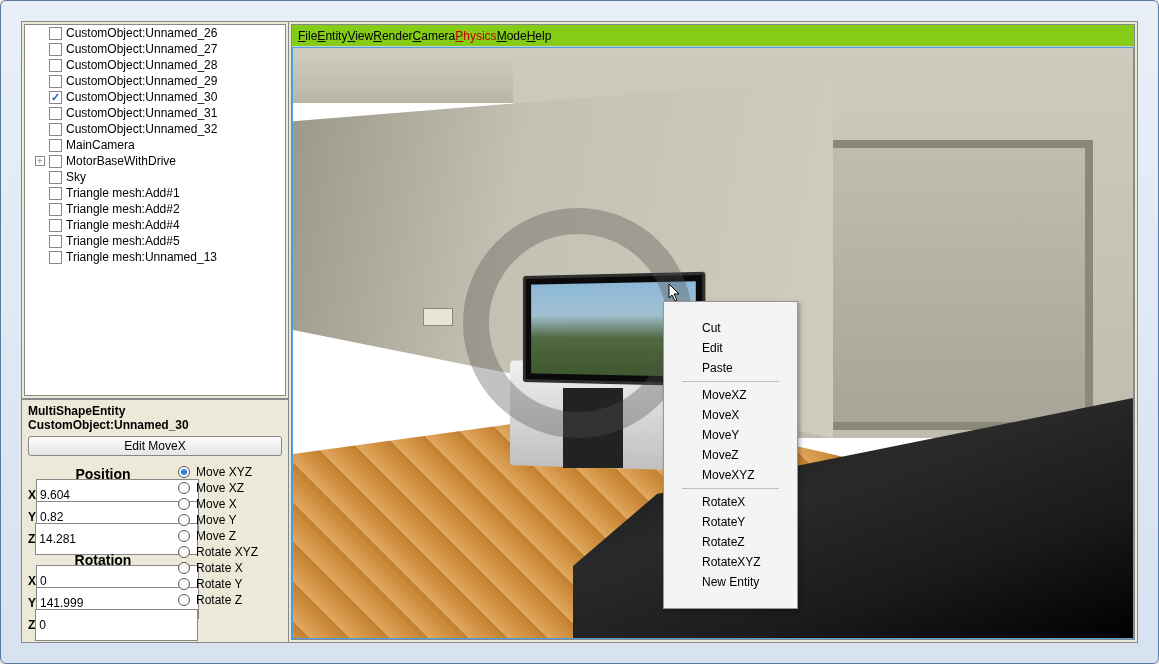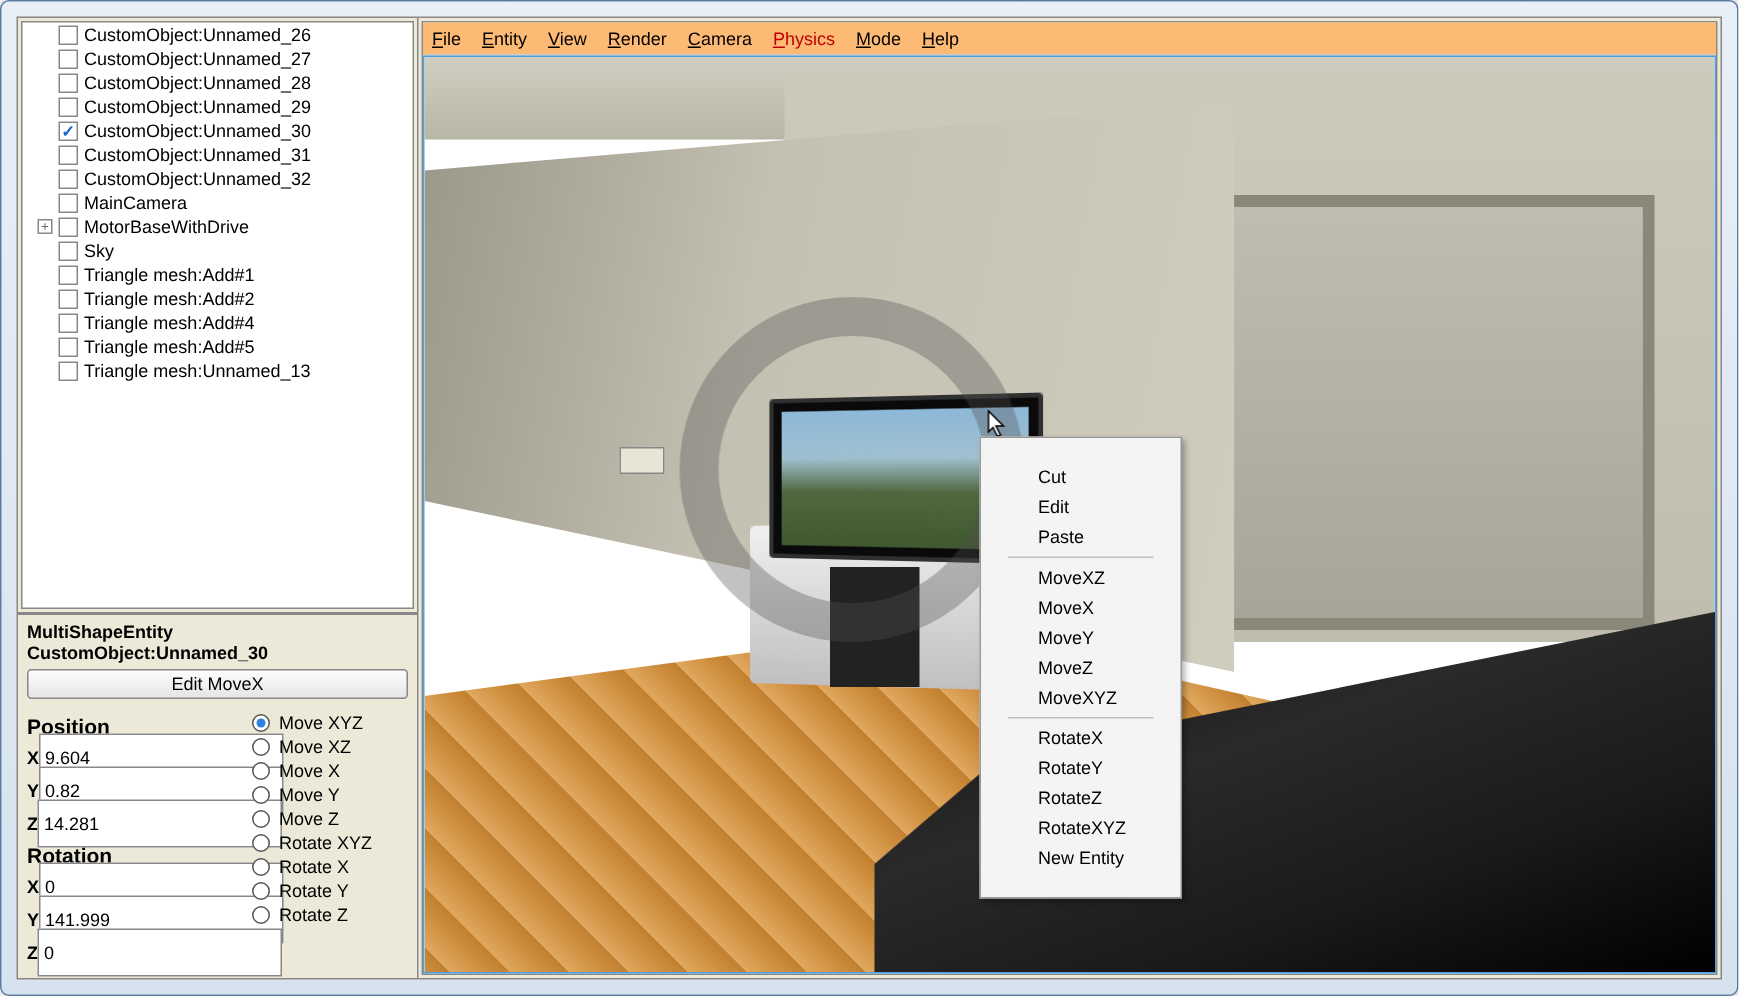--- a/index.html
+++ b/index.html
@@ -8,52 +8,52 @@
 .window-frame { width: 1159px; height: 664px; background: linear-gradient(#e8eff7, #d6e2f0); border: 1px solid #5a7aa0; border-radius: 6px; box-shadow: 0 0 8px rgba(0,0,0,0.3); display: flex; flex-direction: column; }
 
 .titlebar { height: 28px; display: flex; align-items: center; padding: 0 6px; background: linear-gradient(#f5f9fd, #d9e5f2); border-radius: 6px 6px 0 0; }
 .titlebar .app-icon { width: 16px; height: 16px; background: radial-gradient(circle at 30% 30%, #b0d080, #608040); border-radius: 50%; margin-right: 6px; }
 .titlebar .title { color: #000; flex: 1; }
 .win-controls { display: flex; gap: 2px; }
 .win-btn { width: 34px; height: 18px; border: 1px solid #5a7aa0; border-radius: 3px; display: flex; align-items: center; justify-content: center; background: linear-gradient(#f0f5fb, #cfe0ef); cursor: pointer; }
 .win-btn.close { width: 50px; background: linear-gradient(#e9a0a0, #c94040); border-color: #803030; }
 .win-btn svg { width: 10px; height: 10px; }
 
-.client { flex: 1; margin: 10px; background: #ece9d8; border: 1px solid #888; display: flex; }
+.client { flex: 1; margin: 20px; background: #ece9d8; border: 1px solid #888; display: flex; }
 
 .left-pane { width: 267px; display: flex; flex-direction: column; border-right: 1px solid #888; }
 
 .tree-pane { flex: 1; background: #fff; border: 1px solid #888; margin: 2px; overflow-y: auto; overflow-x: hidden; }
 .tree-item { display: flex; align-items: center; height: 16px; padding-left: 6px; }
 .tree-item .indent { width: 18px; display: inline-flex; justify-content: center; color: #666; }
 .tree-item .expander { width: 10px; height: 10px; border: 1px solid #888; display: inline-flex; align-items: center; justify-content: center; font-size: 9px; line-height: 1; cursor: pointer; background: #fff; }
 .tree-chk { width: 13px; height: 13px; border: 1px solid #888; background: #fff; margin-right: 4px; display: inline-flex; align-items: center; justify-content: center; }
 .tree-chk.checked::after { content: "✓"; color: #2060d0; font-size: 11px; font-weight: bold; }
 .tree-label { white-space: nowrap; color: #000; }
 
 .entity-header { background: #ece9d8; padding: 4px 6px 2px; border-top: 2px solid #888; }
 .entity-header .h1 { font-weight: bold; }
 .entity-header .h2 { font-weight: bold; }
 
 .edit-btn { margin: 2px 6px; height: 20px; background: linear-gradient(#fdfdfd, #e5e5e5); border: 1px solid #888; border-radius: 3px; text-align: center; line-height: 18px; cursor: pointer; }
 
 .prop-area { padding: 6px; display: flex; }
 .prop-col1 { width: 150px; }
 .prop-col2 { flex: 1; }
-.sect-title { font-weight: bold; font-size: 14px; margin: 2px 0; }
+.sect-title { font-weight: bold; font-size: 14px; margin: 2px 0; text-align: center; }
 .prop-row { display: flex; align-items: center; height: 22px; }
 .prop-row label { width: 22px; font-weight: bold; }
 .prop-row input { flex: 1; height: 32px; border: 1px solid #888; padding: 0 3px; background: #fff; }
 .radio-row { display: flex; align-items: center; height: 16px; gap: 6px; }
 .radio { width: 12px; height: 12px; border: 1px solid #555; border-radius: 50%; background: #fff; display: inline-flex; align-items: center; justify-content: center; }
 .radio.sel::after { content: ""; width: 6px; height: 6px; background: #3080e0; border-radius: 50%; }
 
 .right-pane { flex: 1; display: flex; flex-direction: column; background: #fff; margin: 2px; border: 1px solid #888; position: relative; }
 
-.menubar { height: 22px; background: #fdba74; display: flex; align-items: center; padding: 4px 6px; gap: 14px; border-bottom: 1px solid #ccc; }
+.menubar { height: 22px; background: #84cc16; display: flex; align-items: center; padding: 4px 6px; border-bottom: 1px solid #ccc; }
 .menubar .mitem { cursor: pointer; }
 .menubar .mitem .ul { text-decoration: underline; }
 .menubar .physics { color: #c00000; }
 
 .viewport { flex: 1; position: relative; border: 1px solid #4aa0e0; overflow: hidden; }
 .scene { position: absolute; inset: 0; }
 
 
 .ceiling { position: absolute; top: 0; left: 0; right: 0; height: 55px; background: linear-gradient(#d0cec0, #b8b6a6); }
 .wall-left { position: absolute; top: 30px; bottom: 200px; left: 0; width: 540px; background: linear-gradient(100deg, #9a9888 0%, #c4c0b2 40%, #d0ccbe 100%); clip-path: polygon(0 12%, 100% 0, 100% 100%, 0 70%); }

